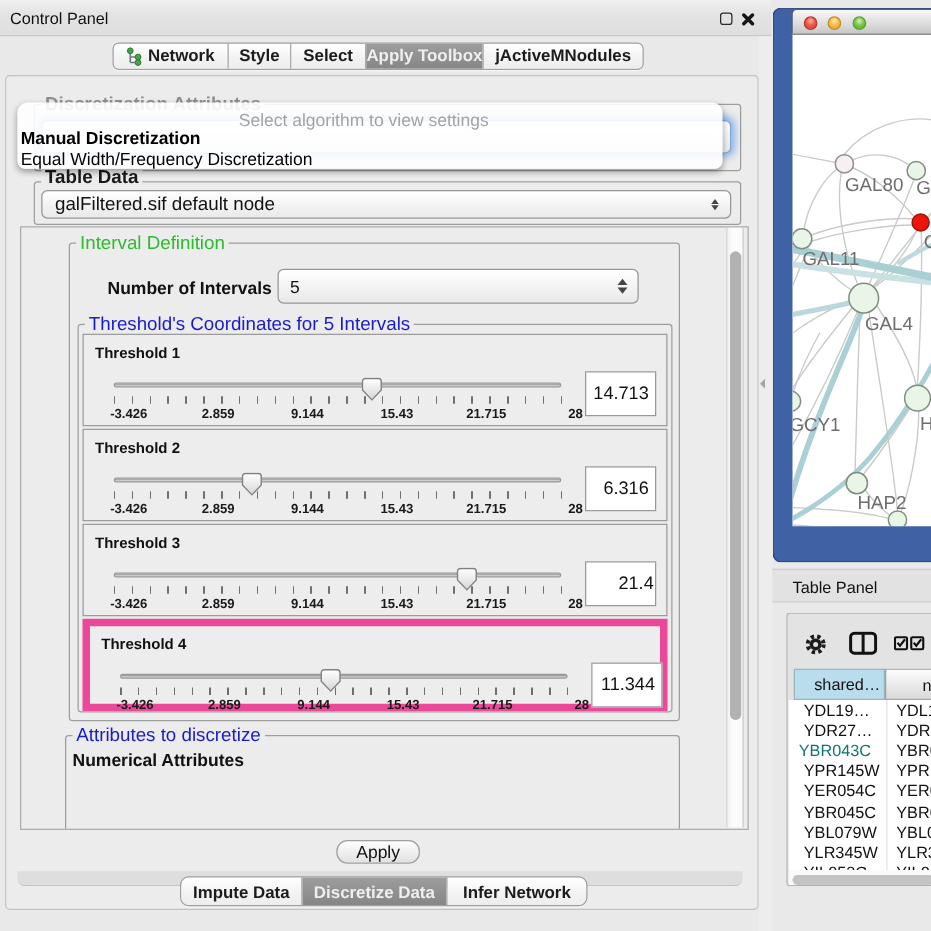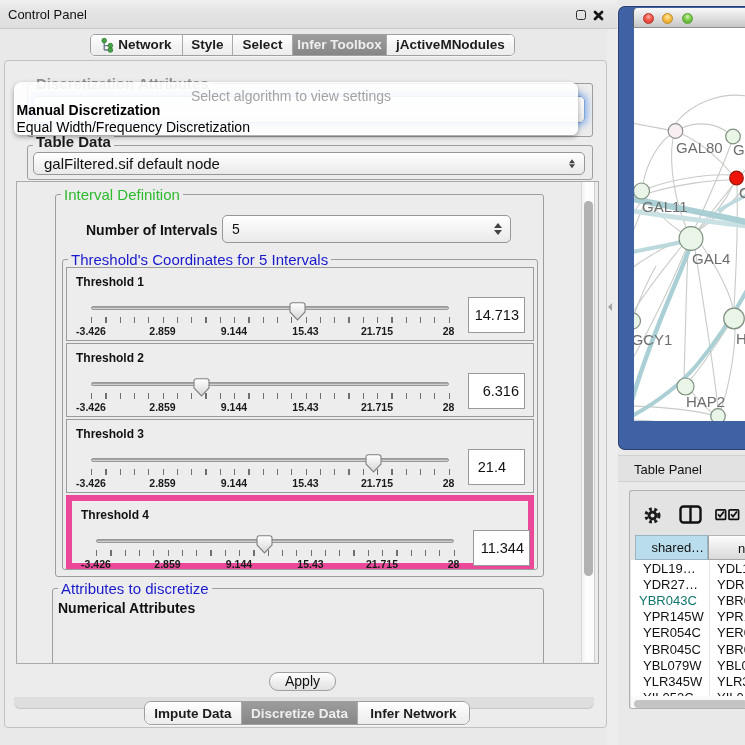--- a/index.html
+++ b/index.html
@@ -11,21 +11,21 @@
   font-size:13.5px;font-weight:bold;height:100%;}
 .seg.sel{background:linear-gradient(#9d9d9d,#868686);color:#efefef;}
 .segwrap{display:flex;border:1px solid #9f9f9f;border-radius:5px;overflow:hidden;
   box-shadow:0 1px 0 rgba(255,255,255,0.6);}
 .seg+.seg{border-left:1px solid #aaaaaa;}
 .combo{border:1px solid #979797;border-radius:5px;
   background:linear-gradient(#ffffff,#f5f5f5 45%,#e9e9e9);
   font-size:13px;color:#111;}
 .gtitle{position:absolute;font-size:13px;background:#ececec;padding:0 3px;line-height:13px;}
 .group{position:absolute;border:1px solid #9e9e9e;border-radius:3px;}
-.tick-label{position:absolute;transform:translateX(-50%);font-size:10.5px;font-weight:bold;color:#1a1a1a;}
+.tick-label{position:absolute;transform:translateX(-50%);font-size:10.5px;font-weight:bold;color:#1a1a1a;margin-left:12px;}
 .arrows{position:absolute;right:7px;top:50%;transform:translateY(-50%);width:9px;}
 .arrows .up{width:0;height:0;border-left:4.5px solid transparent;border-right:4.5px solid transparent;border-bottom:5px solid #444;margin-bottom:2px;}
 .arrows .dn{width:0;height:0;border-left:4.5px solid transparent;border-right:4.5px solid transparent;border-top:5px solid #444;}
 </style></head><body>
 
 <div class="abs" style="left:0;top:0;width:617px;height:29px;
   background:linear-gradient(#f0f0f0,#e4e4e4 40%,#dedede);border-bottom:1px solid #c9c9c9;">
   <div class="abs" style="left:8px;top:7px;font-size:13px;color:#111;">Control Panel</div>
   <div class="abs" style="left:576px;top:10px;width:10px;height:10px;border:1.7px solid #2a2a2a;border-radius:2.5px;"></div>
   <svg class="abs" style="left:593px;top:10px;" width="11" height="11" viewBox="0 0 11 11">
@@ -36,21 +36,21 @@
 <div class="abs segwrap" style="left:90px;top:34px;height:21.5px;">
   <div class="seg" style="width:91px;">
     <svg width="13" height="16" viewBox="0 0 13 16" style="margin-right:4px;">
       <path d="M3.2,5 V13 M3.2,8.6 H9 M3.2,13 H9" stroke="#6a7a8a" stroke-width="1.3" fill="none"></path>
       <circle cx="3.2" cy="3.6" r="2.3" fill="#46a546" stroke="#2c7a2c" stroke-width="0.8"></circle>
       <circle cx="9.4" cy="8.6" r="2.3" fill="#46a546" stroke="#2c7a2c" stroke-width="0.8"></circle>
       <circle cx="9.4" cy="13" r="2.3" fill="#46a546" stroke="#2c7a2c" stroke-width="0.8"></circle>
     </svg>Network</div>
   <div class="seg" style="width:50px;">Style</div>
   <div class="seg" style="width:60px;">Select</div>
-  <div class="seg sel" style="width:94px;">Infer Toolbox</div>
+  <div class="seg sel" style="width:94px;">Apply Toolbox</div>
   <div class="seg" style="width:128px;">jActiveMNodules</div>
 </div>
 
 <div class="abs" style="left:4px;top:60px;width:603px;height:668px;background:#ececec;
   border:1px solid #c2c2c2;border-radius:4px;"></div>
 
 <div class="group" style="left:27px;top:83px;width:566px;height:54px;"></div>
 <div class="gtitle" style="left:33px;top:75.5px;font-size:15px;font-weight:bold;color:#8f8f8f;line-height:15px;">Discretization Attributes</div>
 <div class="abs combo" style="left:33px;top:96px;width:552px;height:27px;
   box-shadow:0 0 6px 2.5px rgba(90,150,235,0.65);border-color:#7aa4d6;"></div>
@@ -134,21 +134,21 @@
     <div class="tick-label" style="left:381.5px;top:56.5px;">28</div>
     <svg class="abs" style="left:297.9px;top:33.5px;" width="17" height="19" viewBox="0 0 17 19">
       <defs>
           <linearGradient id="tg237" x1="0" y1="0" x2="0" y2="1">
         <stop offset="0" stop-color="#ffffff"></stop>
             <stop offset="1" stop-color="#d6d6d6"></stop>
           </linearGradient>
         </defs>
       <path d="M3.3,0.8 h10.4 a2.3,2.3 0 0 1 2.3,2.3 v6.9 L8.5,17.9 L1,10 v-6.9 a2.3,2.3 0 0 1 2.3,-2.3 z" fill="url(#tg237)" stroke="#808080" stroke-width="1.1"></path>
     </svg>
-    <div class="abs" style="left:401px;top:29px;width:57px;height:36px;border:1px solid #999;background:#fff;font-size:14.5px;color:#111;text-align:right;line-height:34px;padding-right:18px;">21.4</div>
+    <div class="abs" style="left:401px;top:29px;width:57px;height:36px;border:1px solid #999;background:#fff;font-size:14.5px;color:#111;text-align:right;line-height:34px;padding-right:1px;">21.4</div>
   </div>
   <div class="abs" style="left:49px;top:313px;width:468px;height:74px;border:6px solid #ec4899;background:#ededed;">
     <div class="abs" style="left:9px;top:7px;font-size:12px;font-weight:bold;color:#111;">Threshold 4</div>
     <div class="abs" style="left:24.0px;top:37.5px;width:357.5px;height:4.5px;border-radius:2px;background:linear-gradient(#8f8f8f,#e6e6e6);border:1px solid #989898;"></div>
     <div class="abs" style="left:24.0px;top:49px;width:359.0px;height:6px;background:repeating-linear-gradient(to right,#6f6f6f 0px,#6f6f6f 1.2px,transparent 1.2px,transparent 14.3px);"></div>
     <div class="tick-label" style="left:24.0px;top:56.5px;">-3.426</div>
     <div class="tick-label" style="left:95.5px;top:56.5px;">2.859</div>
     <div class="tick-label" style="left:167.0px;top:56.5px;">9.144</div>
     <div class="tick-label" style="left:238.5px;top:56.5px;">15.43</div>
     <div class="tick-label" style="left:310.0px;top:56.5px;">21.715</div>

